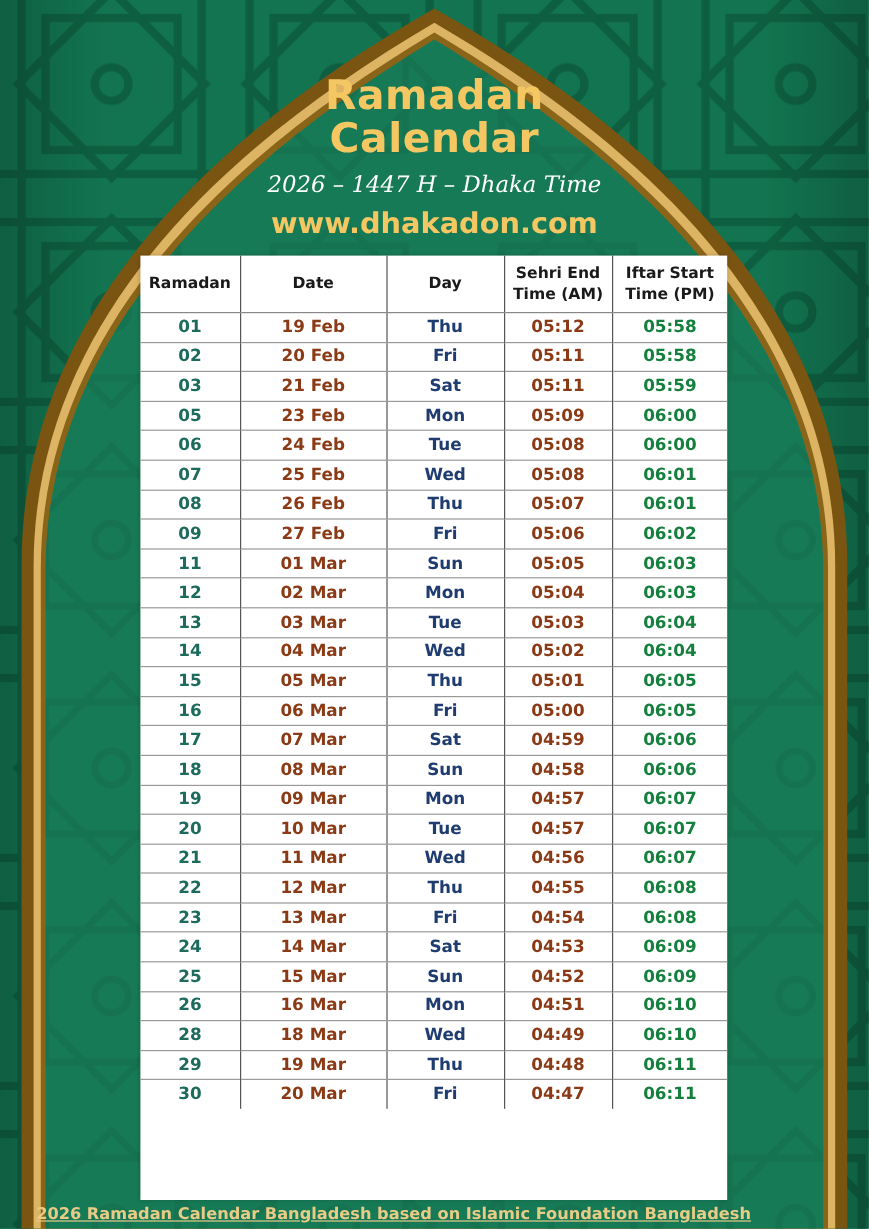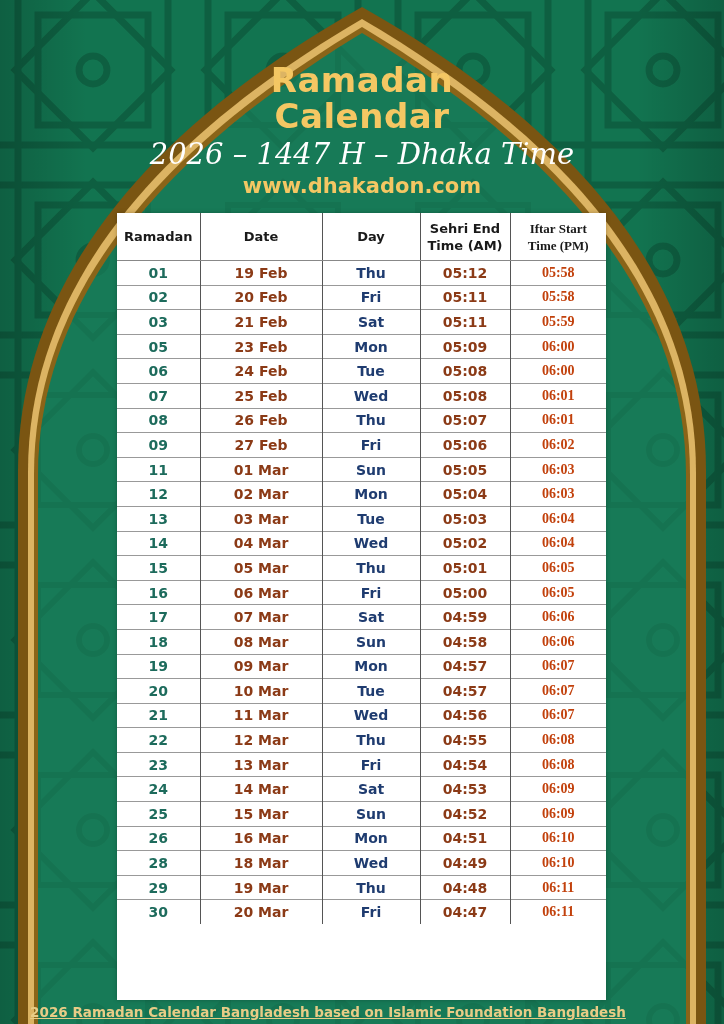--- a/index.html
+++ b/index.html
@@ -1,32 +1,32 @@
 <!DOCTYPE html>
 <html><head>
 <meta charset="utf-8">
 <style>
   html, body { margin:0; padding:0; }
   body { width:724px; height:1024px; overflow:hidden; position:relative; background:#127450; font-family:"DejaVu Sans", sans-serif; }
   .bg-svg { position:absolute; left:0; top:0; width:724px; height:1024px; }
   .title { position:absolute; left:0; width:724px; text-align:center; color:#f4c763; font-family:"DejaVu Sans", sans-serif; font-weight:bold; }
   .title.l1 { top:62px; font-size:34px; line-height:36px; letter-spacing:0.5px; }
   .title.l2 { top:98px; font-size:34px; line-height:36px; letter-spacing:0.5px; }
-  .subtitle { position:absolute; left:0; width:724px; top:137px; text-align:center; color:#ffffff; font-family:"DejaVu Serif", serif; font-style:italic; font-size:29px; line-height:34px; }
-  .website { position:absolute; left:0; width:724px; top:172px; text-align:center; color:#f4c763; font-weight:bold; font-size:21px; line-height:28px; }
+  .subtitle { position:absolute; left:0; width:724px; top:137px; text-align:center; color:#ffffff; font-family:"DejaVu Serif", serif; font-style:italic; font-size:19px; line-height:34px; }
+  .website { position:absolute; left:0; width:724px; top:172px; text-align:center; color:#f4c763; font-weight:bold; font-size:24px; line-height:28px; }
   .table-wrap { position:absolute; left:117px; top:213px; width:489px; height:787px; background:#ffffff; box-shadow:0 0 4px rgba(0,0,0,0.25); }
   table { border-collapse:collapse; width:489px; table-layout:fixed; font-family:"DejaVu Sans", sans-serif; font-weight:bold; }
   th { height:47px; font-size:13px; line-height:17px; color:#1a1a1a; text-align:center; border-right:1px solid #555; border-bottom:1px solid #888; padding:0; font-weight:bold; }
-  th:last-child, td:last-child { border-right:none;font-family:Liberation Serif, serif; }
+  th:last-child, td:last-child { border-right:none; }
   td { height:23.6px; font-size:14px; text-align:center; border-right:1px solid #555; border-top:1px solid #999; padding:0; }
   td.c-num { color:#1d6b5c;margin-left:12px; }
   td.c-date { color:#8b3a16; }
   td.c-day { color:#1f3c70; }
   td.c-sehri { color:#8b3a16; }
-  td.c-iftar { color:#c2410c; }
+  td.c-iftar { color:#15803d; }
   .footer { position:absolute; left:0; width:656px; top:1003px; text-align:center; color:#e8cc86; font-size:13.5px; line-height:18px; text-decoration:underline; font-weight:bold; }
 </style>
 </head>
 <body>
 
 <svg class="bg-svg" viewBox="0 0 724 1024" xmlns="http://www.w3.org/2000/svg">
   <defs>
     <pattern id="geo" width="190" height="190" patternUnits="userSpaceOnUse" x="-2" y="-25">
       <g fill="none" stroke="#0c5c3e" stroke-width="7" opacity="0.85">
         <rect x="40" y="40" width="110" height="110"></rect>

